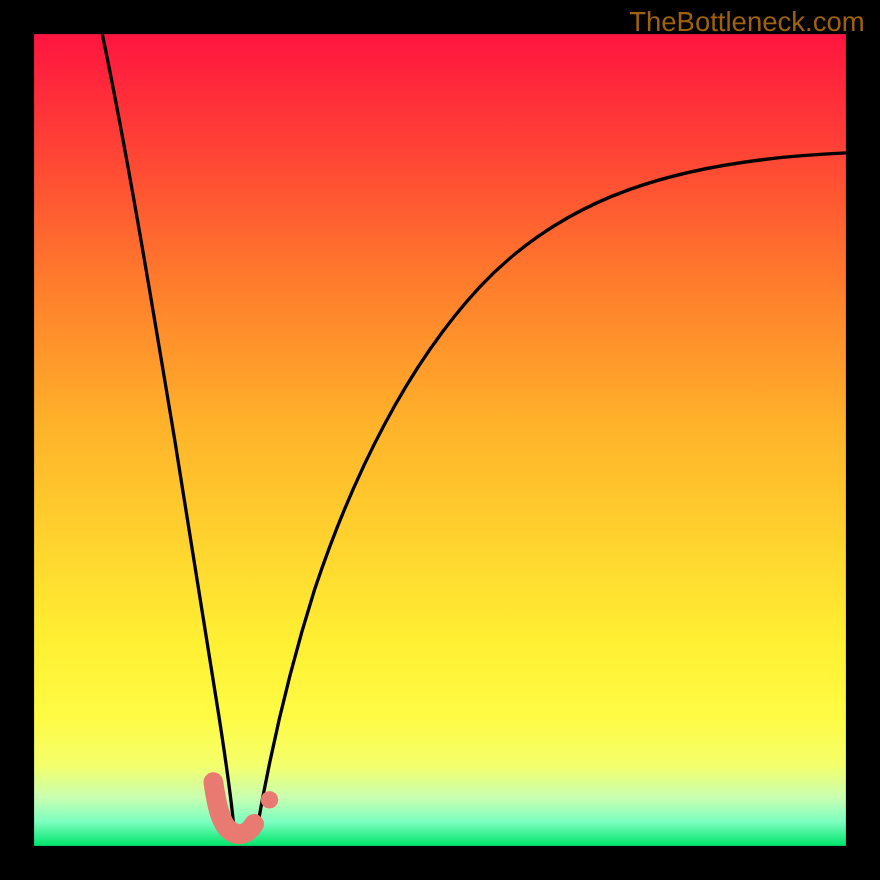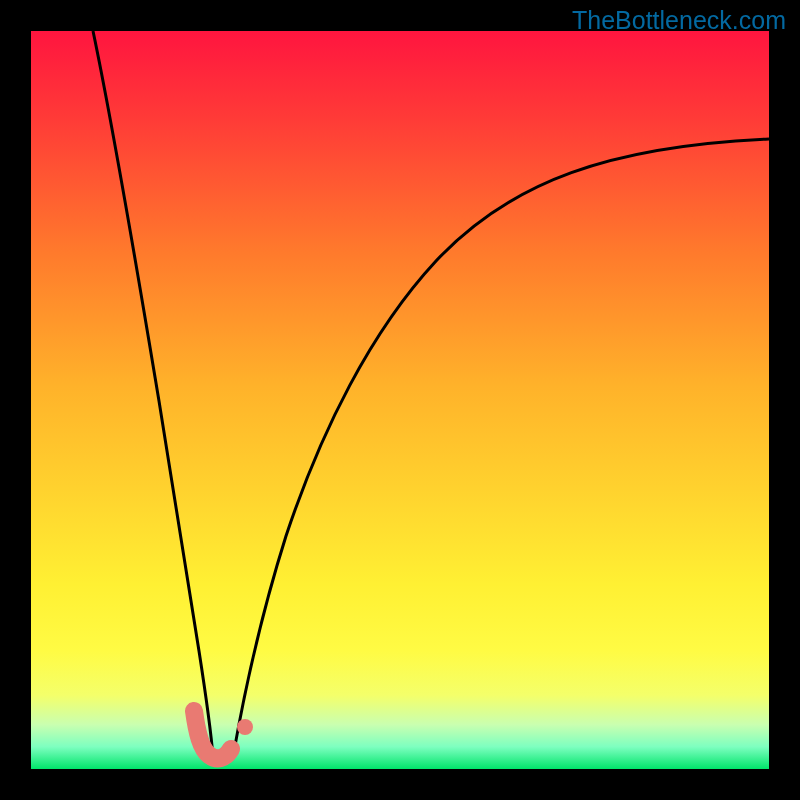--- a/index.html
+++ b/index.html
@@ -20,21 +20,21 @@
     overflow: hidden;
   }
   .gradient {
     position: absolute;
     inset: 0;
   }
   .watermark {
     position: absolute;
     top: 6px;
     right: 14px;
-    color: #0369a1;
+    color: #a16207;
     font-size: 25px;
     letter-spacing: 0px;
     user-select: none;
     font-weight: 500;
   }
   svg.curves {
     position: absolute;
     inset: 0;
     width: 738px;
     height: 738px;

